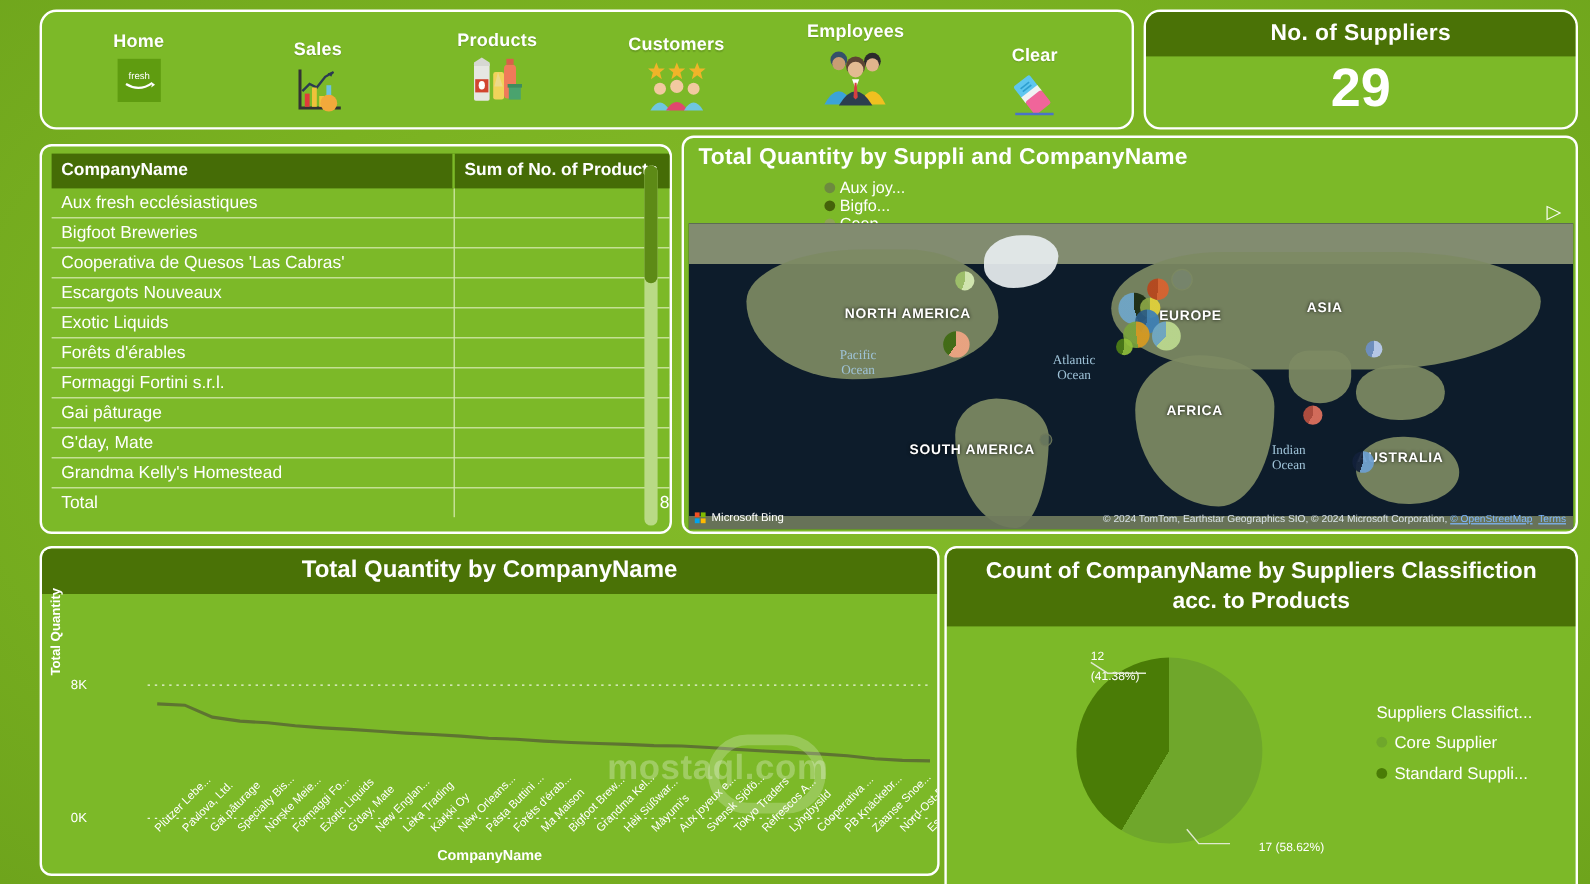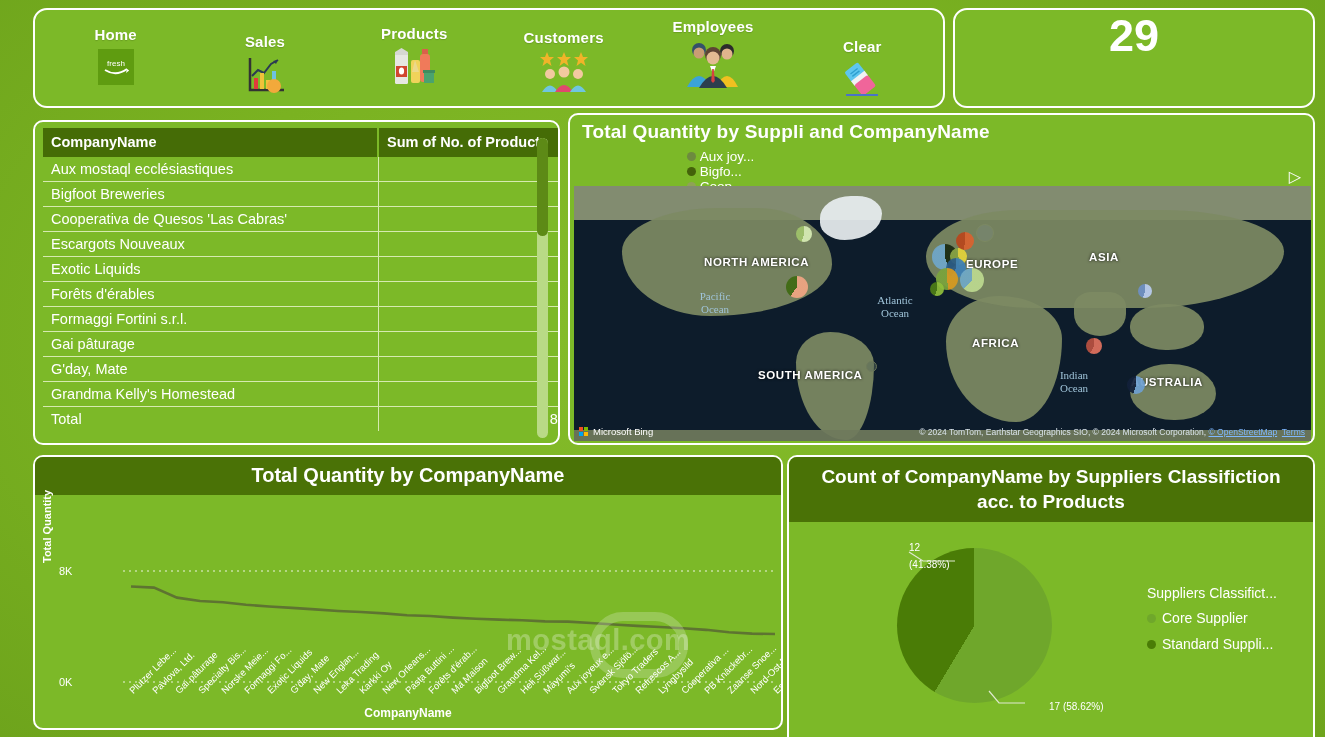--- a/index.html
+++ b/index.html
@@ -384,34 +384,35 @@
             <line x1="16" y1="12" x2="25" y2="12" stroke="#2e9fd0" stroke-width="1.4"></line>
           </g>
           <line x1="6" y1="36" x2="38" y2="36" stroke="#4a73c8" stroke-width="2"></line>
         </svg>
       </div>
     </div>
   </div>
 </div>
 
 <div class="panel" id="kpi-card">
+  <div class="panel-title">No. of Suppliers</div>
   <div id="kpi-value">29</div>
 </div>
 
 <div class="panel" id="table-panel">
   <table class="grid">
     <thead>
       <tr>
         <th style="width:318px">CompanyName</th>
         <th class="num" style="width:179px">Sum of No. of Products</th>
       </tr>
     </thead>
     <tbody id="table-body">
         <tr>
-          <td>Aux mostaql ecclésiastiques</td>
+          <td>Aux fresh ecclésiastiques</td>
           <td class="num">2</td>
         </tr>
         <tr>
           <td>Bigfoot Breweries</td>
           <td class="num">3</td>
         </tr>
         <tr>
           <td>Cooperativa de Quesos 'Las Cabras'</td>
           <td class="num">2</td>
         </tr>

